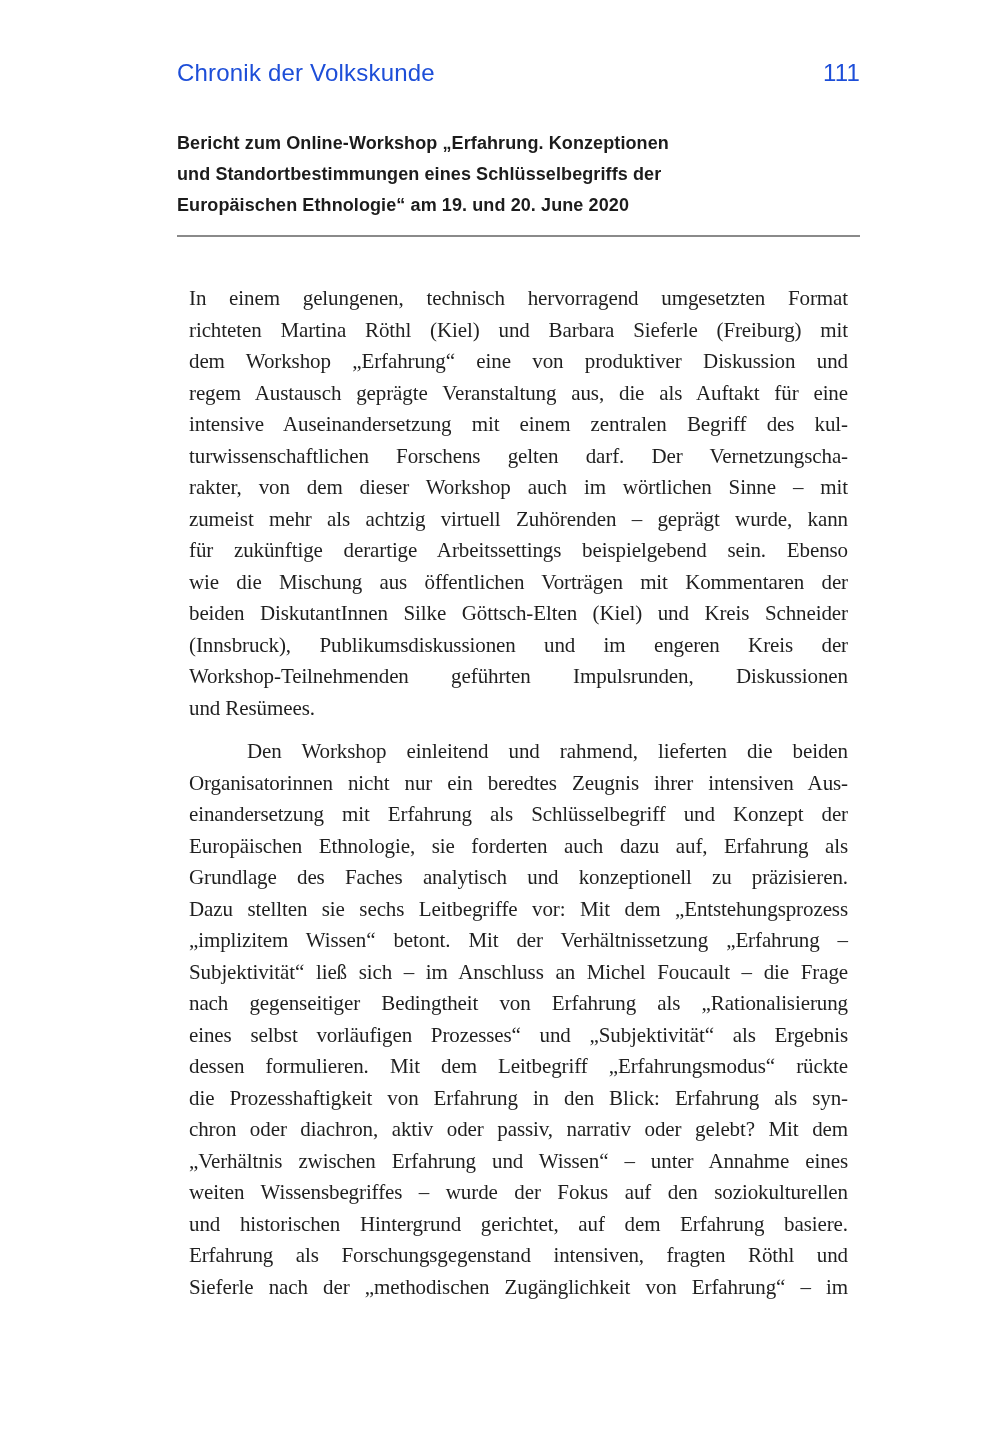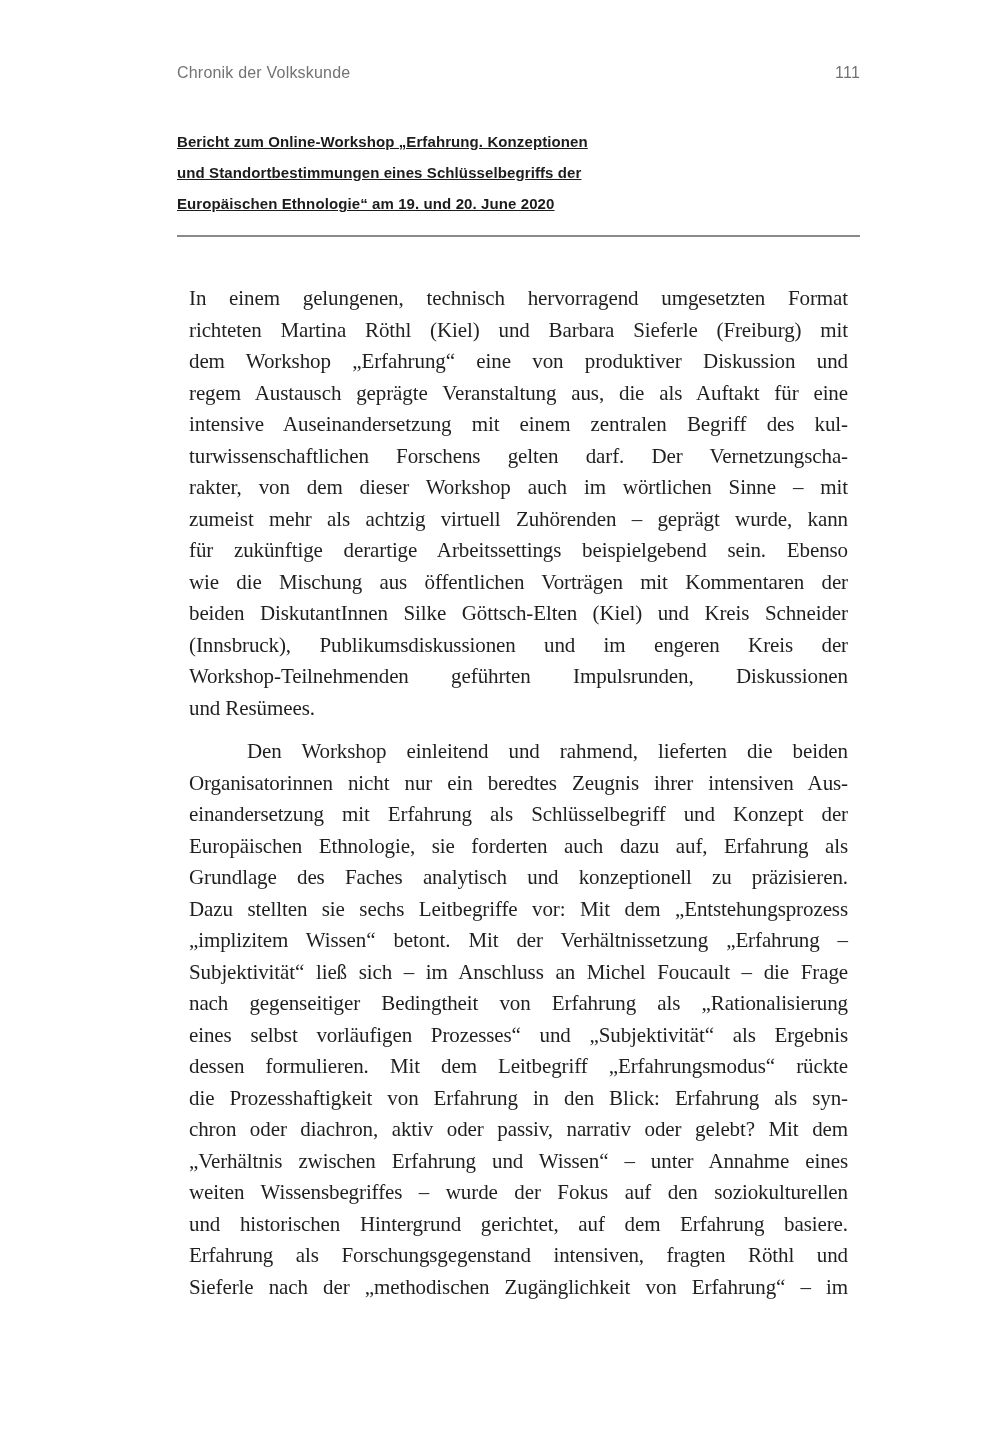--- a/index.html
+++ b/index.html
@@ -17,37 +17,36 @@
   }
   .running-head {
     position: absolute;
     left: 177px;
     top: 62px;
     width: 683px;
     display: flex;
     justify-content: space-between;
     align-items: center;
     font-family: "Liberation Sans", sans-serif;
-    font-size: 16px;
+    font-size: 24px;
     line-height: 22px;
-    color: #737373;
+    color: #1d4ed8;
     letter-spacing: 0.2px;
   }
   .article-title {
     position: absolute;
     left: 177px;
     top: 116px;
     width: 690px;
     font-family: "Liberation Sans", sans-serif;
     font-weight: 700;
-    font-size: 15px;
+    font-size: 18px;
     line-height: 31px;
     color: #1c1c1c;
     letter-spacing: 0.1px;
-    text-decoration: underline;
   }
   .title-rule {
     position: absolute;
     left: 177px;
     top: 235px;
     width: 683px;
     height: 2px;
     background: #8a8a8a;
     border: none;
     margin: 0;

